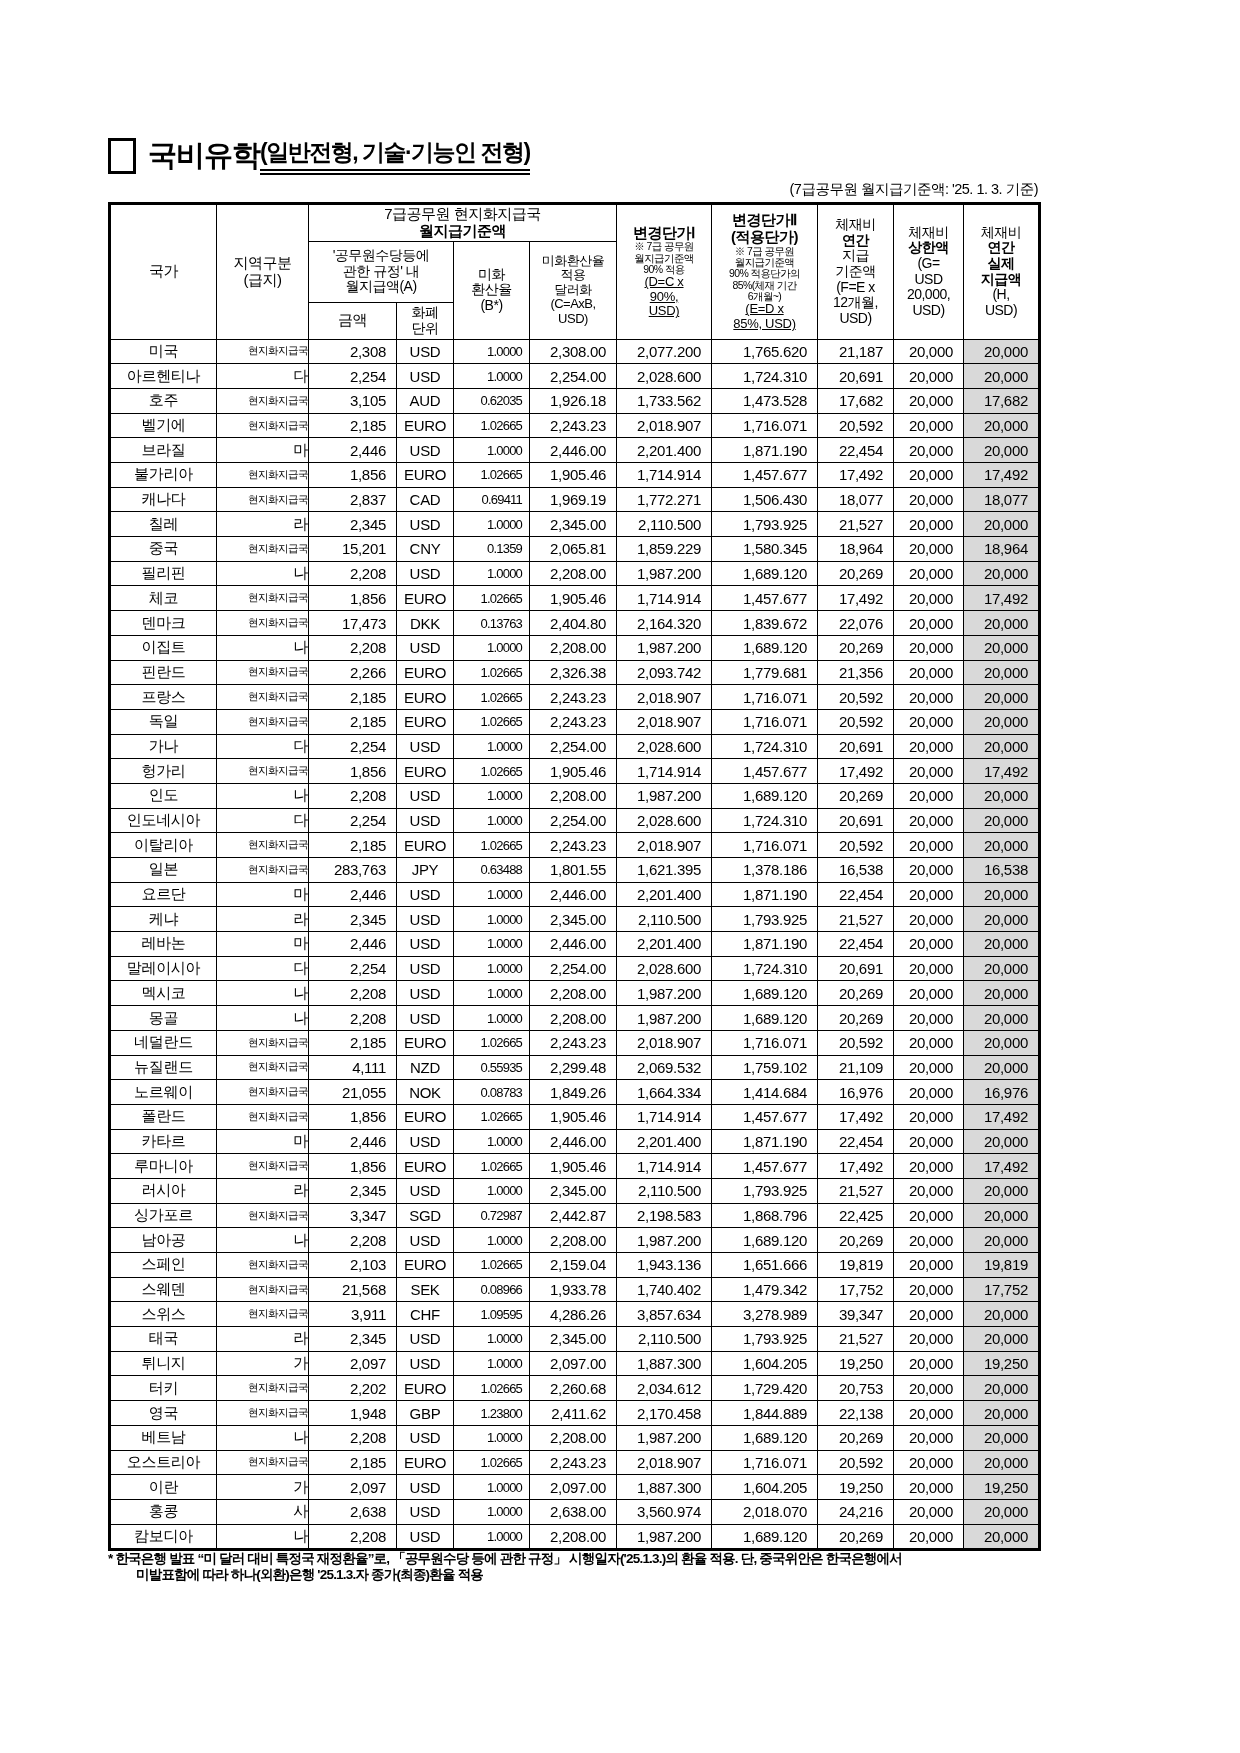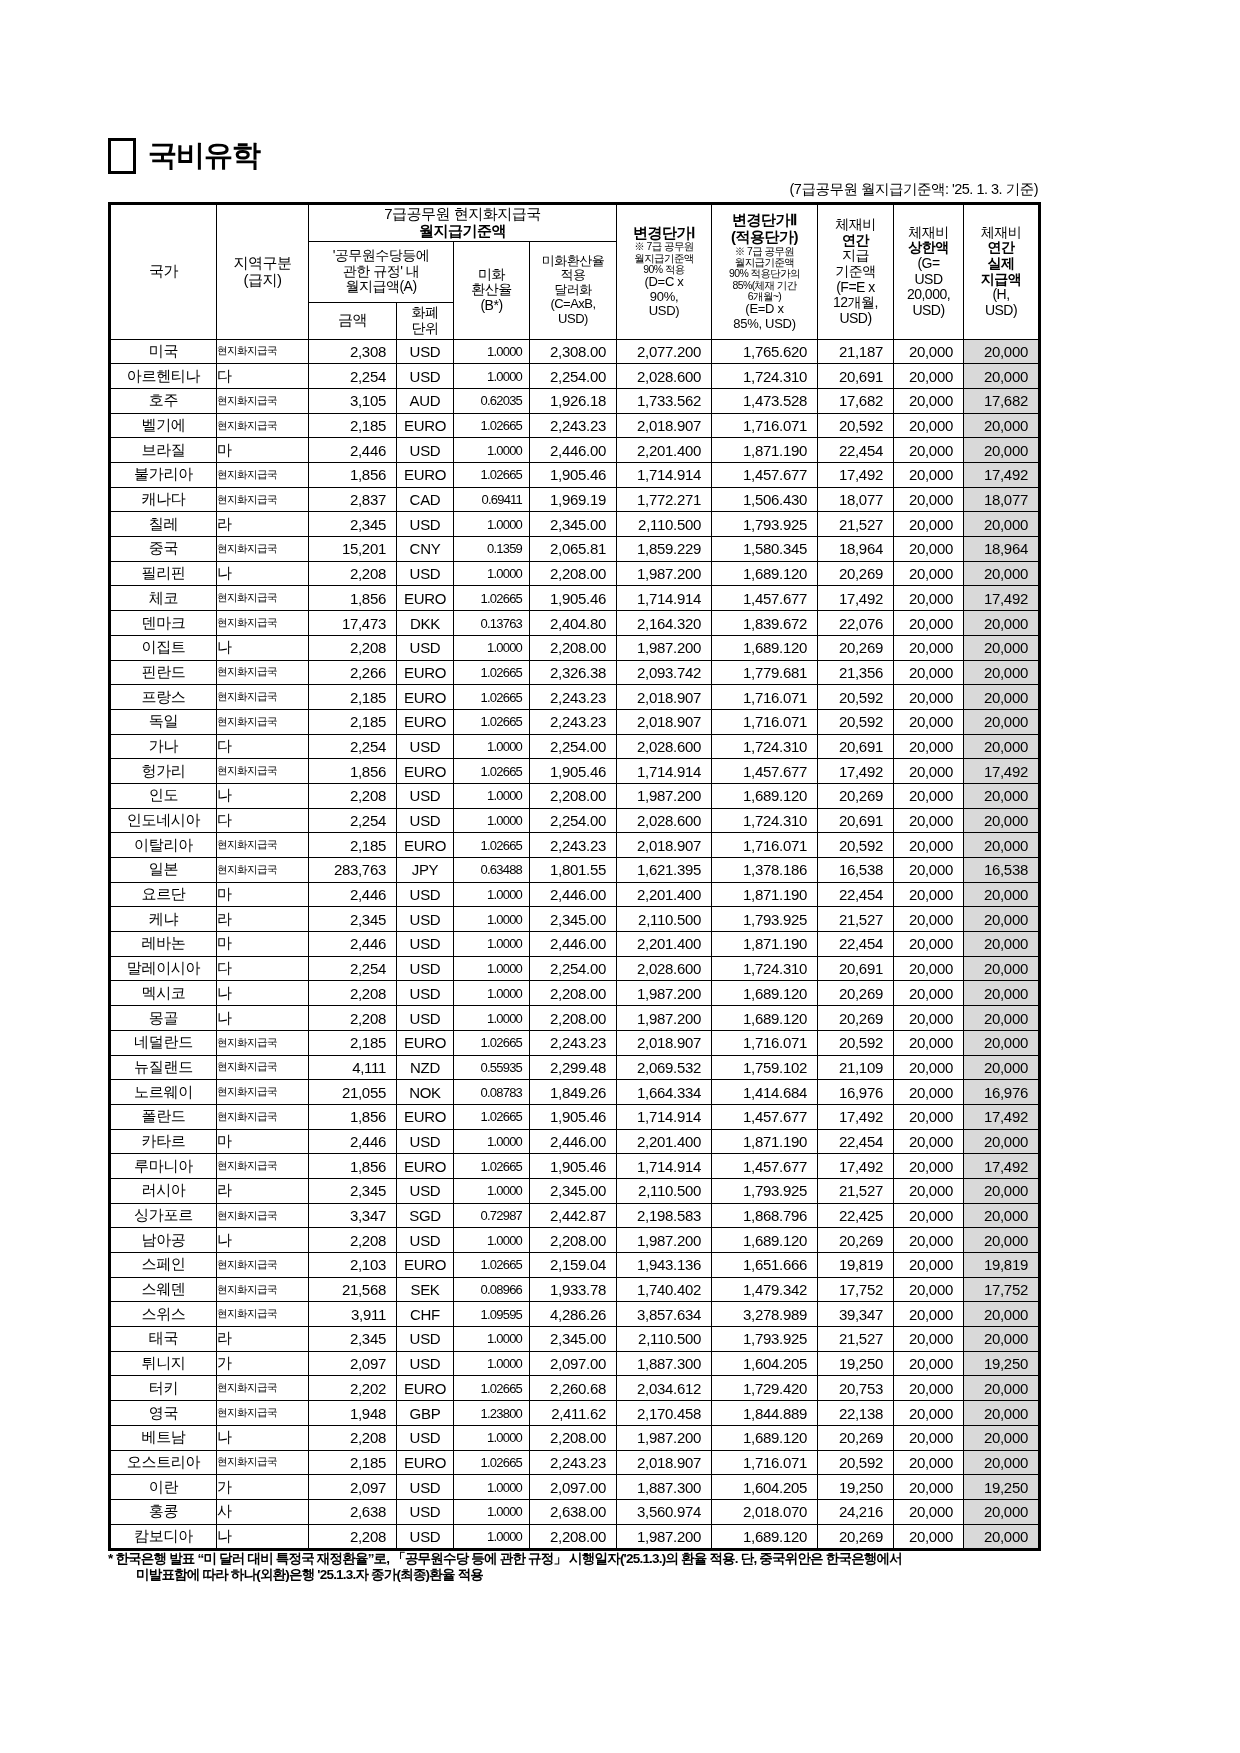--- a/index.html
+++ b/index.html
@@ -16,43 +16,44 @@
   
   table{border-collapse:collapse;table-layout:fixed;width:930px;border:3px solid #000;}
   th,td{border:1.2px solid #000;overflow:hidden;}
   thead th{text-align:center;vertical-align:middle;font-weight:normal;padding:1px 0;line-height:1.12;}
   .pre{white-space:pre-line;}
   .b{font-weight:bold;}
   .h15{font-size:15px;letter-spacing:-0.5px;}
   .h14{font-size:14px;letter-spacing:-0.5px;}
   .h13{font-size:13px;letter-spacing:-0.5px;}
   .note{font-size:10.5px;line-height:1.08;letter-spacing:-0.6px;}
-  .formula{font-size:13px;line-height:1.12;letter-spacing:-0.3px;}
+  .formula{font-size:13px;line-height:1.12;letter-spacing:-0.3px;text-decoration:underline;}
 
   tbody td{height:23.7px;font-size:15px;letter-spacing:-0.3px;vertical-align:middle;padding:0;}
   .c-country{text-align:center;}
-  .c-region{text-align:left;}
+  .c-region{text-align:right;}
   .small-region{font-size:10.5px;letter-spacing:-0.5px;}
   .c-num{text-align:right;padding-right:10px;}
   .c-currency{text-align:center;}
   .c-rate{text-align:right;padding-right:7px;font-size:13px;letter-spacing:-0.8px;}
   .c-h{background:#d9d9d9;}
 
   
   .footnote{font-size:13.5px;letter-spacing:-0.8px;line-height:1.2;padding-left:14px;text-indent:-14px;font-weight:bold;}
   .footnote .fn2{text-indent:0;padding-left:14px;}
 </style>
 </head>
 <body>
 
 <div class="content">
 
   <div class="title-row">
     <span class="chk"></span>
     <span class="t-main">국비유학</span>
+      <span class="t-paren">(일반전형, 기술·기능인 전형)</span>
   </div>
 
   <div class="subtitle">(7급공무원 월지급기준액: '25. 1. 3. 기준)</div>
 
   <table>
     <colgroup>
       <col style="width:107px">
         <col style="width:92px">
         <col style="width:88px">
         <col style="width:57px">

